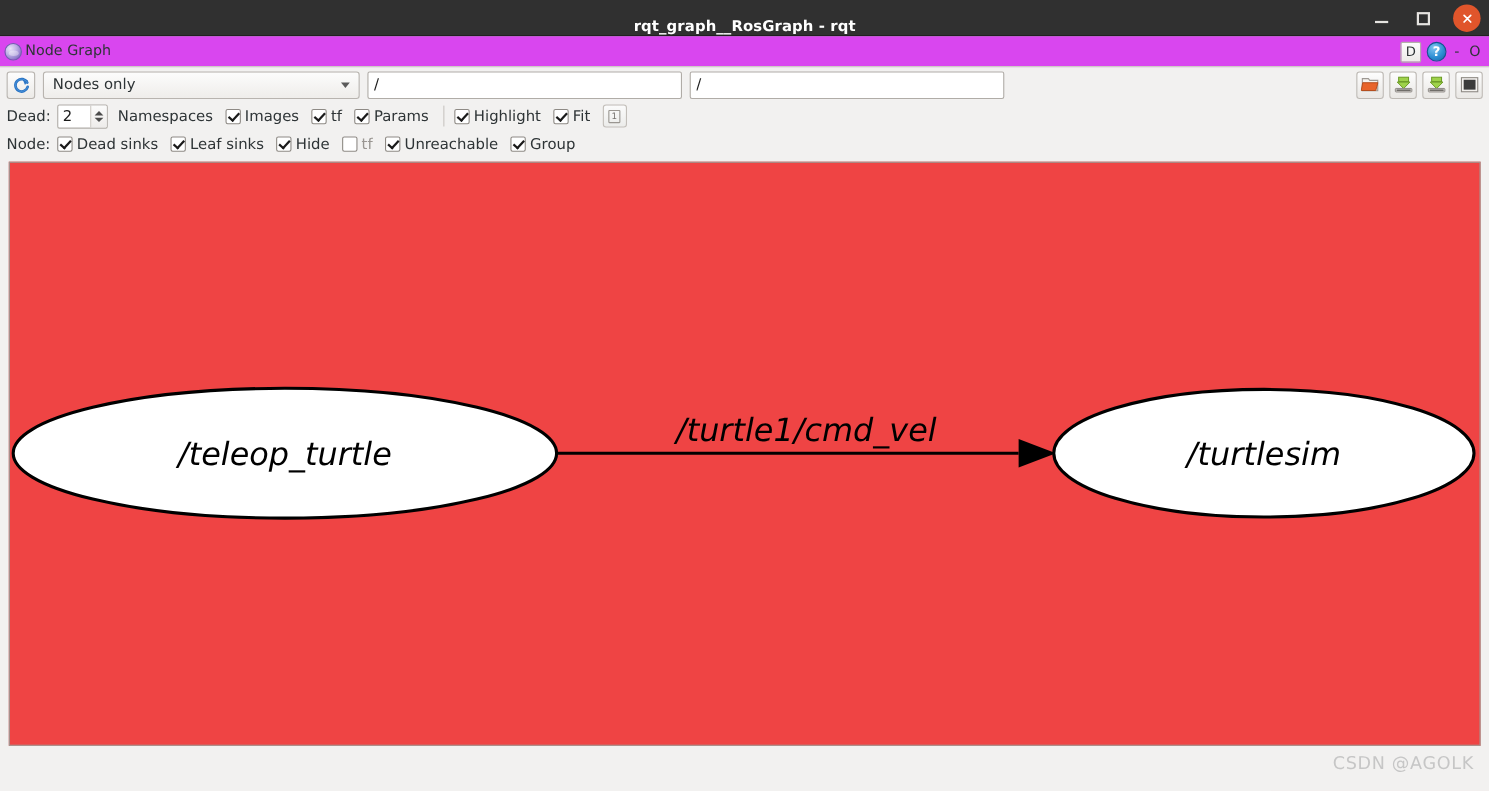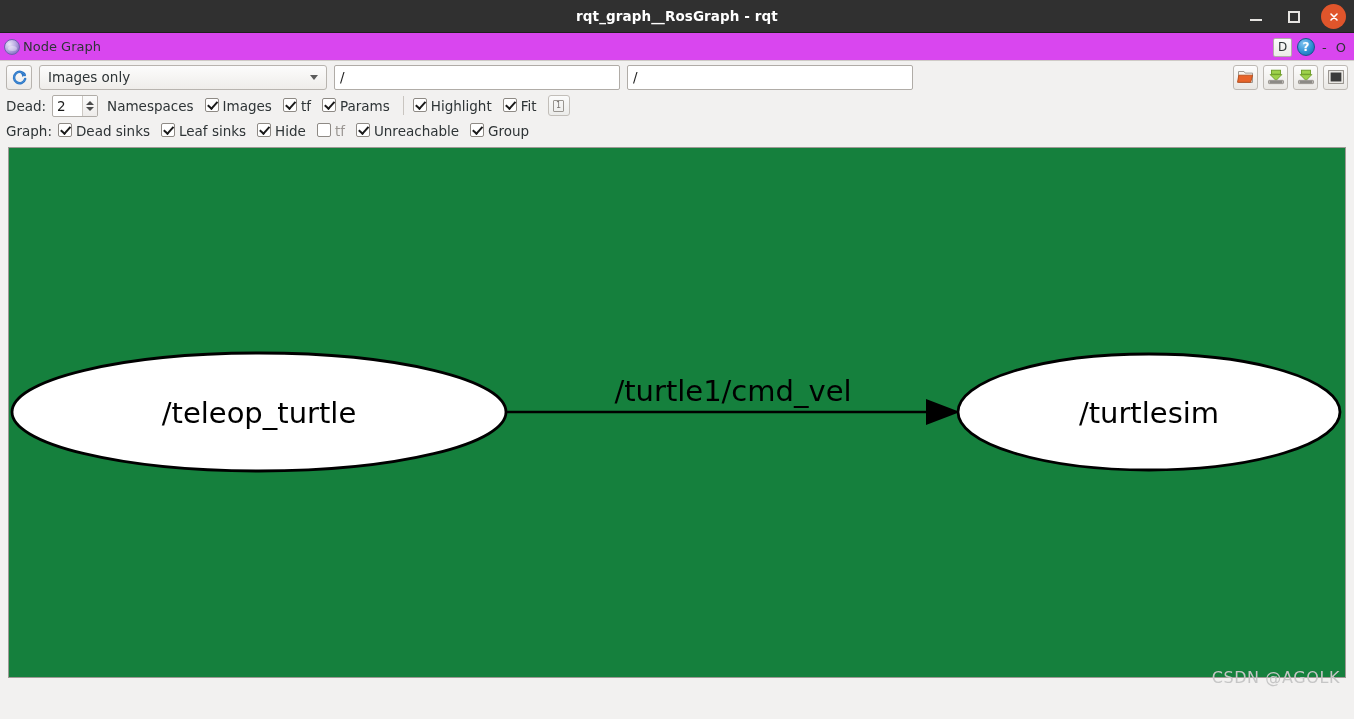--- a/index.html
+++ b/index.html
@@ -11,21 +11,21 @@
     background: #f2f1f0;
   }
 
   
   .titlebar {
     position: relative;
     height: 33px;
     background: #303030;
     border-bottom: 1px solid #1f1f1f;
     display: flex;
-    align-items: center;
+    align-items: flex-end;
     justify-content: center;
   }
   .titlebar-title {
     color: #ffffff;
     font-size: 13.5px;
     font-weight: bold;
     letter-spacing: 0.1px;
   }
   .win-controls {
     position: absolute;
@@ -233,20 +233,21 @@
     border-bottom: 4px solid #4c4c4c;
   }
   .spin-down {
     width: 0; height: 0;
     border-left: 4px solid transparent;
     border-right: 4px solid transparent;
     border-top: 4px solid #4c4c4c;
   }
   .chk-item {
     display: flex;
+    align-items: center;
     margin-right: 11px;
     gap: 4px;
   }
   .chk-item.plain { margin-right: 11px; }
   .cbox {
     width: 14px; height: 14px;
     border: 1px solid #8e8a85;
     border-radius: 2px;
     background: #ffffff;
     display: flex; align-items: center; justify-content: center;
@@ -282,42 +283,43 @@
     font-size: 8px;
     color: #777370;
     display: flex; align-items: center; justify-content: center;
     line-height: 1;
   }
 
   
   .canvas-wrap {
     margin: 4px 8px 0 8px;
     height: 531px;
-    background: #15803d;
+    background: #ef4444;
     border: 1px solid #9e9a95;
     position: relative;
     overflow: hidden;
+    font-style: italic;
   }
   .canvas-wrap svg { display: block; }
   .graph-node-label {
     font-family: "DejaVu Sans", "Liberation Sans", sans-serif;
     font-size: 29px;
     fill: #000000;
   }
   .graph-edge-label {
     font-family: "DejaVu Sans", "Liberation Sans", sans-serif;
     font-size: 29px;
     fill: #000000;
   }
 
   
   .watermark {
     position: absolute;
     right: 14px;
-    bottom: 22px;
+    bottom: 6px;
     font-size: 16px;
     color: #c6c6c6;
     letter-spacing: 0.6px;
     font-family: "DejaVu Sans", "Liberation Sans", sans-serif;
   }
   .statusbar {
     position: relative;
     height: 31px;
   }
 </style>
@@ -355,21 +357,21 @@
 <div class="toolbar">
   <div class="refresh-btn">
     <svg width="17" height="17" viewBox="0 0 18 18">
       <path d="M14.6 6.4 A6 6 0 1 0 15 10.6" fill="none" stroke="#2b74c4" stroke-width="2.6" stroke-linecap="round"></path>
       <path d="M9.8 2.2 L15.4 4.4 L12.4 8.8 Z" fill="#2b74c4"></path>
       <path d="M14.6 6.4 A6 6 0 1 0 15 10.6" fill="none" stroke="#5aa6e8" stroke-width="0.9" stroke-linecap="round" opacity="0.6"></path>
     </svg>
   </div>
 
   <div class="combo">
-    <span class="combo-label">Images only</span>
+    <span class="combo-label">Nodes only</span>
     <span class="combo-arrow"></span>
   </div>
 
   <input class="text-field" id="filter-field-1" type="text" value="/" style="">
   <input class="text-field" id="filter-field-2" type="text" value="/" style="">
 
   <div class="toolbar-right">
     <div class="tool-btn">
       <svg width="18" height="16" viewBox="0 0 18 16">
         <path d="M1.5 2.5 h5.5 l1.2 1.6 h7.3 v9.4 h-14 z" fill="#f7f4ef" stroke="#9d9892" stroke-width="1"></path>
@@ -437,21 +439,21 @@
   <div class="chk-item">
     <span class="cbox checked"></span>
     <span class="chk-label">Fit</span>
   </div>
   <div class="small-btn">
     <span class="small-btn-inner">1</span>
   </div>
 </div>
 
 <div class="opt-row">
-  <span class="opt-label">Graph:</span>
+  <span class="opt-label">Node:</span>
 
   <div class="chk-item">
     <span class="cbox checked"></span>
     <span class="chk-label">Dead sinks</span>
   </div>
   <div class="chk-item">
     <span class="cbox checked"></span>
     <span class="chk-label">Leaf sinks</span>
   </div>
   <div class="chk-item">

